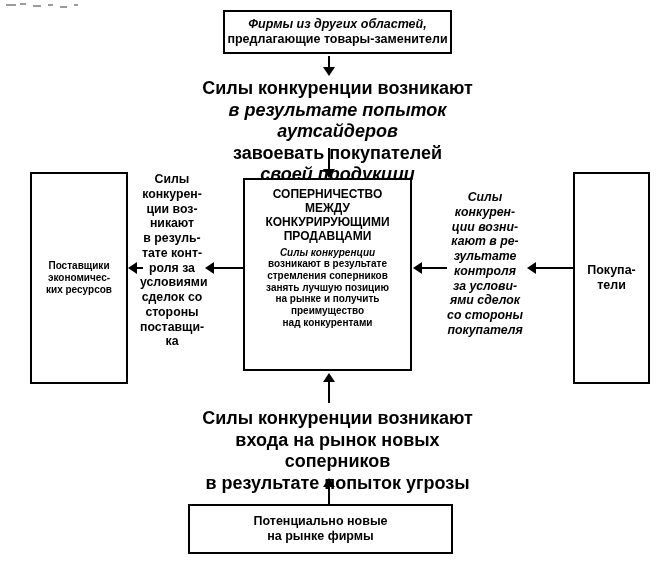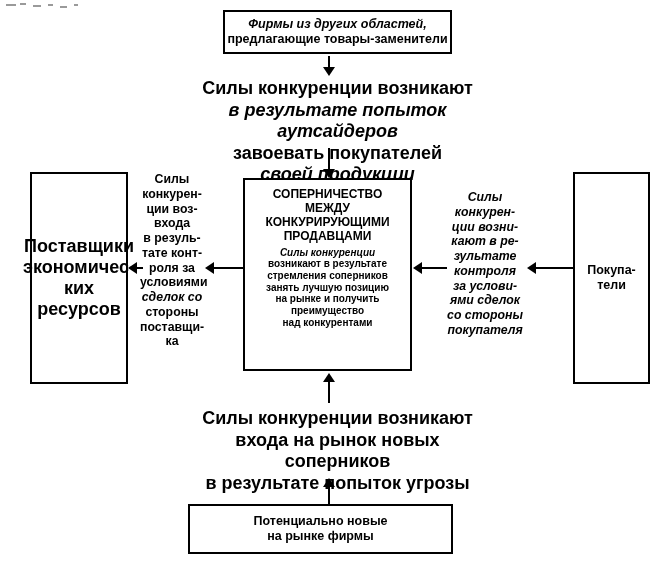--- a/index.html
+++ b/index.html
@@ -68,21 +68,21 @@
     margin-top: 3px;
   }
   #box-rivalry .body .it { font-style: italic; }
 
   
   #box-suppliers {
     left: 30px;
     top: 172px;
     width: 98px;
     height: 212px;
-    font-size: 18px;
+    font-size: 10px;
   }
 
   
   #box-buyers {
     left: 573px;
     top: 172px;
     width: 77px;
     height: 212px;
     font-size: 12.5px;
   }
@@ -119,21 +119,21 @@
   }
 
   #txt-suppliers-force {
     left: 140px;
     top: 172px;
     width: 64px;
     text-align: center;
     font-size: 12.3px;
     line-height: 1.2;
   }
-  #txt-suppliers-force .it { font-style: italic; }
+  #txt-suppliers-force .it { }
 
   #txt-buyers-force {
     left: 447px;
     top: 190px;
     width: 76px;
     text-align: center;
     font-size: 12.3px;
     line-height: 1.2;
     font-style: italic;
   }
@@ -231,21 +231,21 @@
   <div class="box" id="box-suppliers">
     <div>Поставщики</div>
     <div>экономичес-</div>
     <div>ких ресурсов</div>
   </div>
 
   <div class="textblock" id="txt-suppliers-force">
     <div>Силы</div>
     <div>конкурен-</div>
     <div>ции воз-</div>
-    <div>входа</div>
+    <div>никают</div>
     <div>в резуль-</div>
     <div>тате конт-</div>
     <div>роля за</div>
     <div>условиями</div>
     <div class="it">сделок со</div>
     <div>стороны</div>
     <div>поставщи-</div>
     <div>ка</div>
   </div>
 

